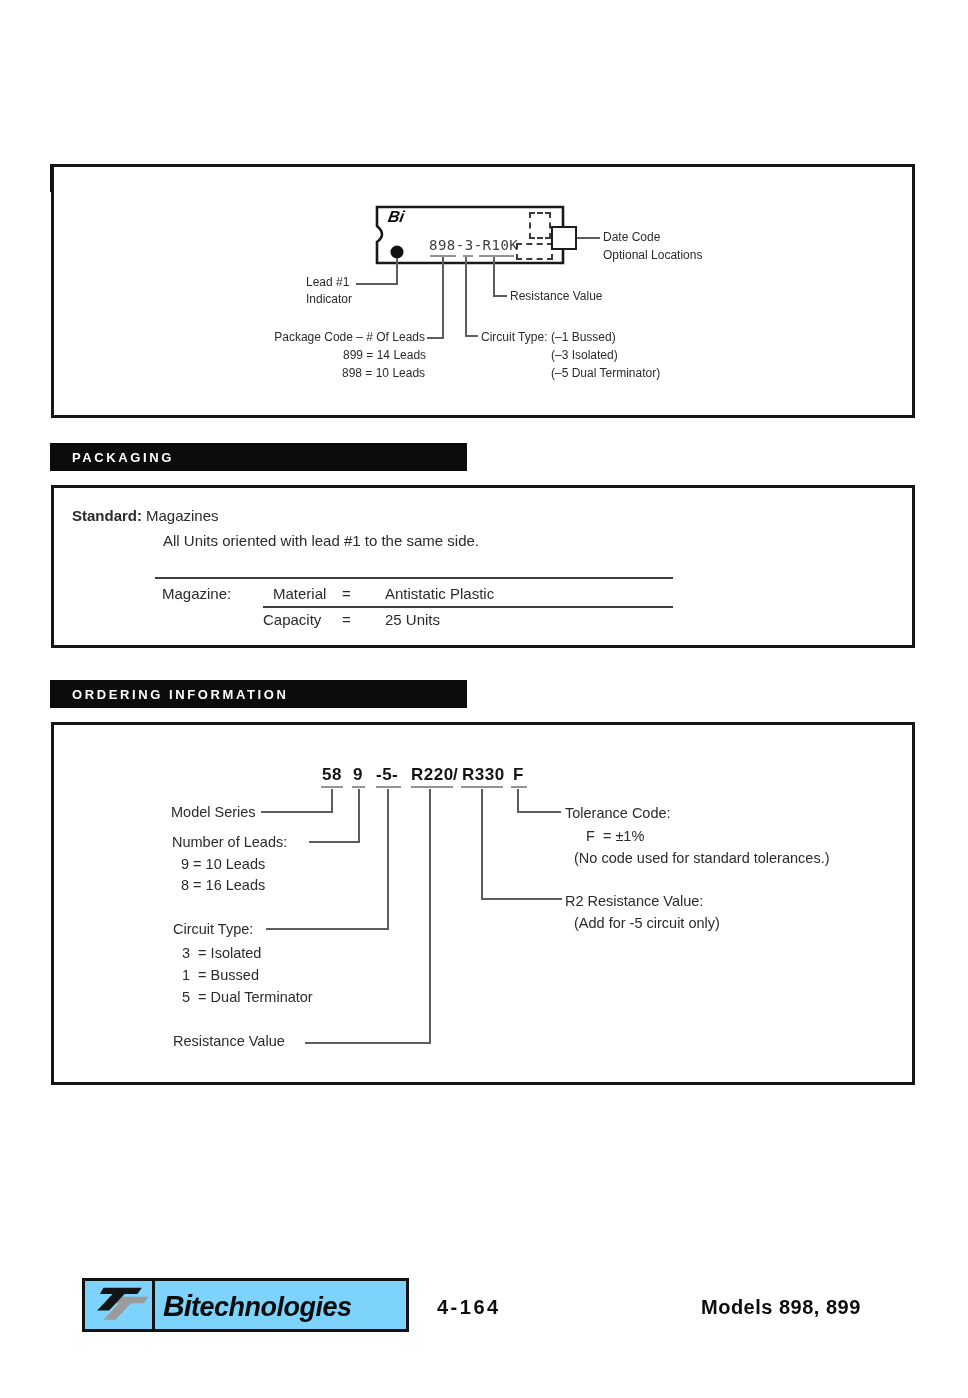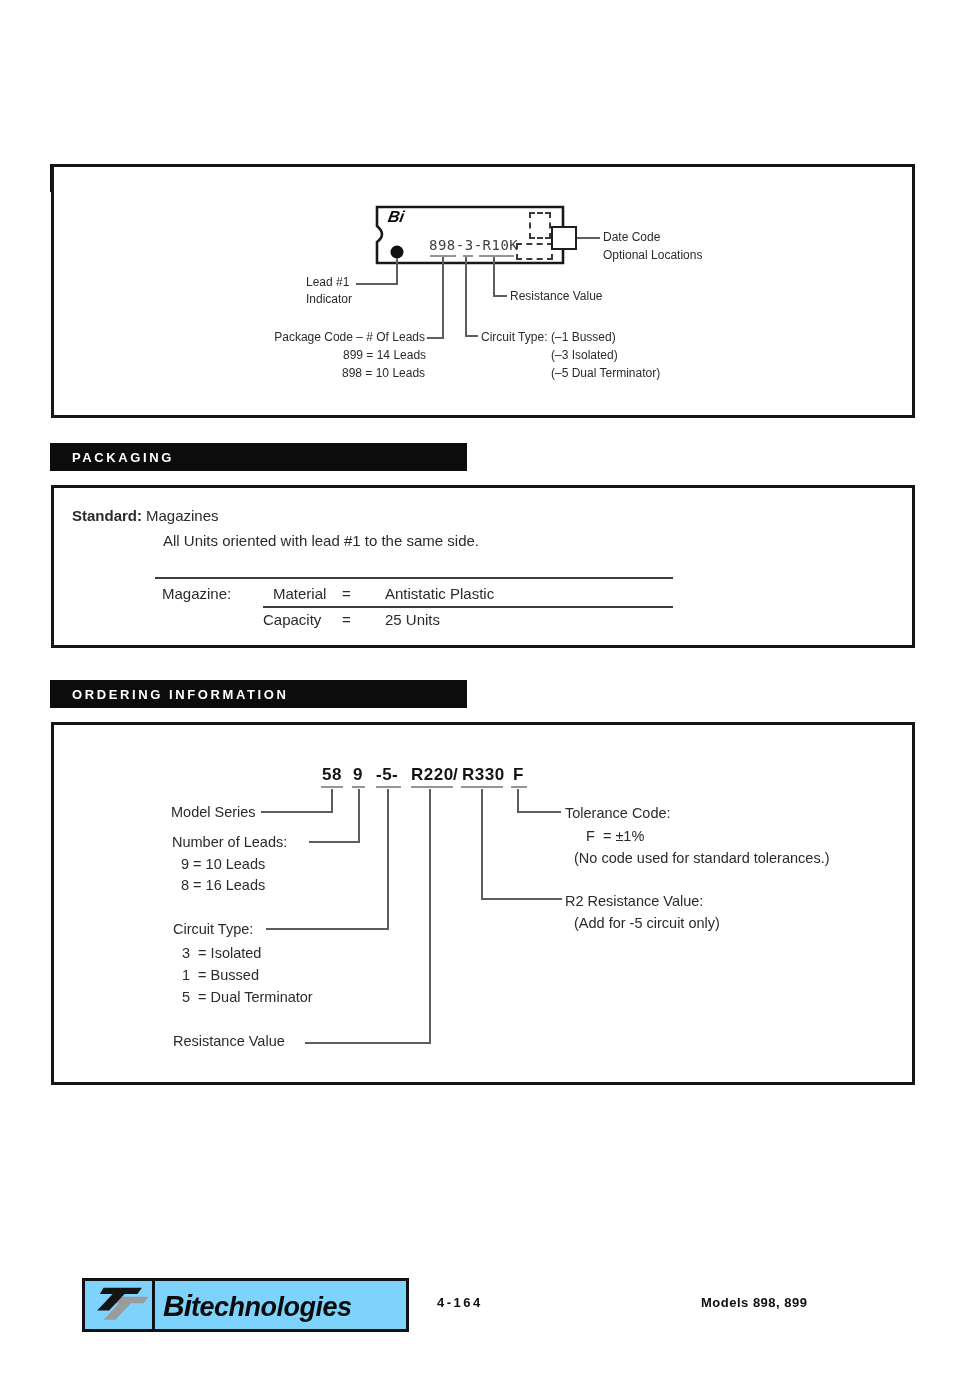--- a/index.html
+++ b/index.html
@@ -21,21 +21,21 @@
   .box{position:absolute;left:51px;width:864px;border:3px solid #161616;background:#fff;box-sizing:border-box;}
   .lh{position:absolute;height:2px;background:#5d5d5d;}
   .lv{position:absolute;width:2px;background:#5d5d5d;}
   .ul{position:absolute;height:2px;background:#949494;}
   .rule{position:absolute;height:2px;background:#3e3e3e;}
   .dashbox{position:absolute;border:2px dashed #3a3a3a;box-sizing:border-box;}
   .solidbox{position:absolute;border:2px solid #1d1d1d;background:#fff;box-sizing:border-box;}
   .chipmark{font-family:"DejaVu Sans Mono",monospace;font-size:14px;color:#3f3f3f;letter-spacing:0.5px;}
   .code{font-size:17px;font-weight:bold;color:#141414;letter-spacing:0.5px;}
   .bilogo{font-style:italic;font-weight:900;font-size:16px;transform:skewX(-10deg);color:#0a0a0a;}
-  .ftxt{font-size:13px;font-weight:bold;color:#0e0e0e;}
+  .ftxt{font-size:20px;font-weight:bold;color:#0e0e0e;}
 </style>
 </head>
 <body>
 
 <div class="page">
 
   <div class="bar" style="top:120px;margin-top:44px;">
     <span>TYPICAL PART MARKING</span>
   </div>
 

